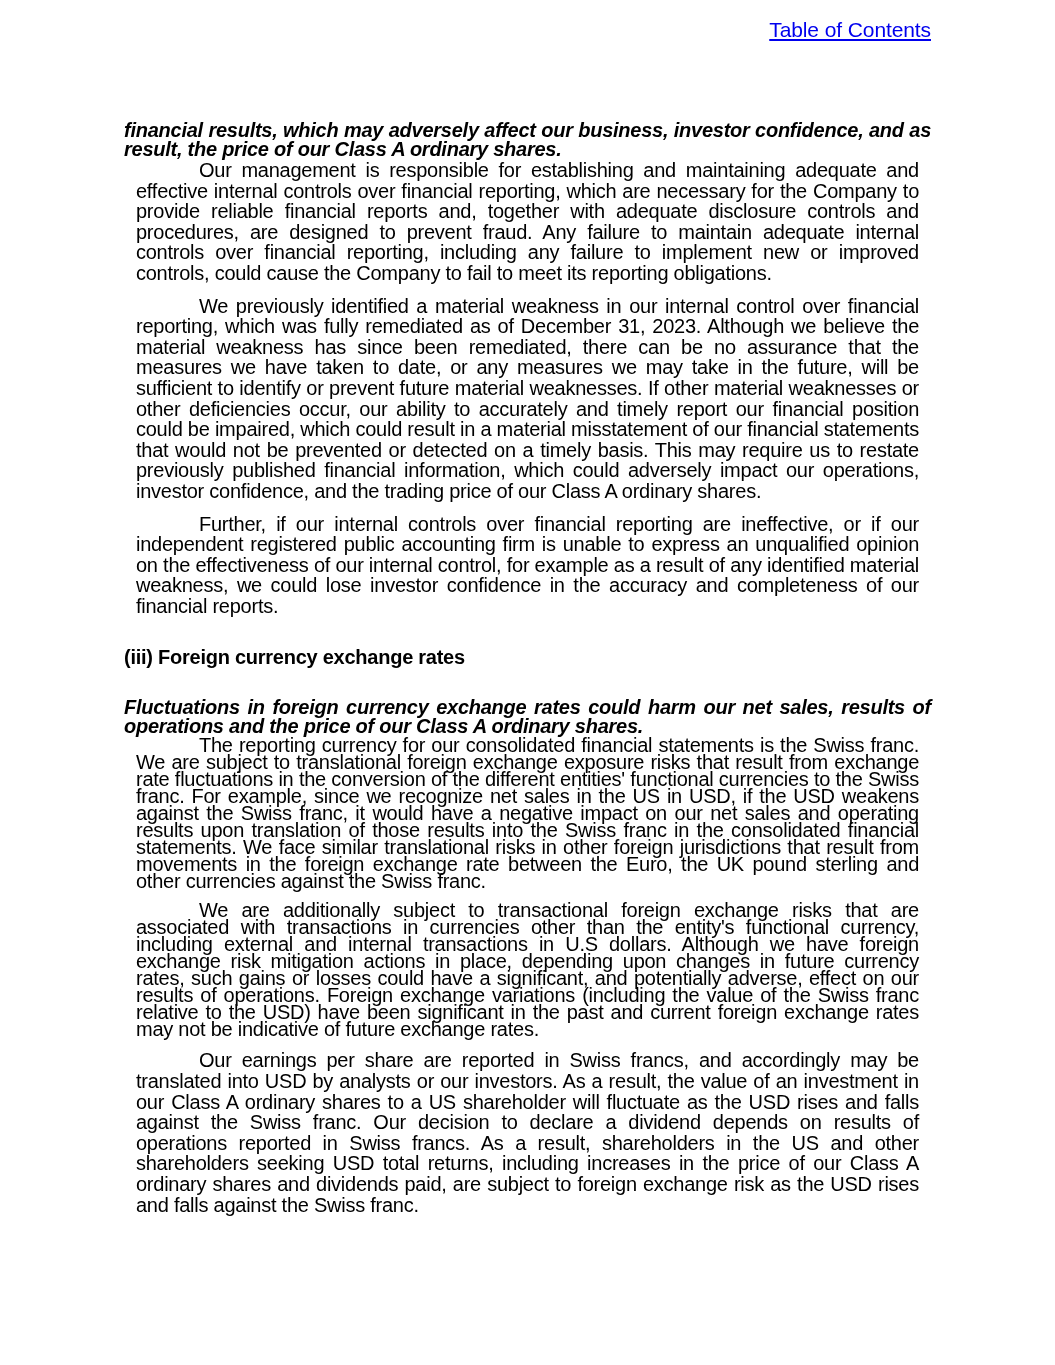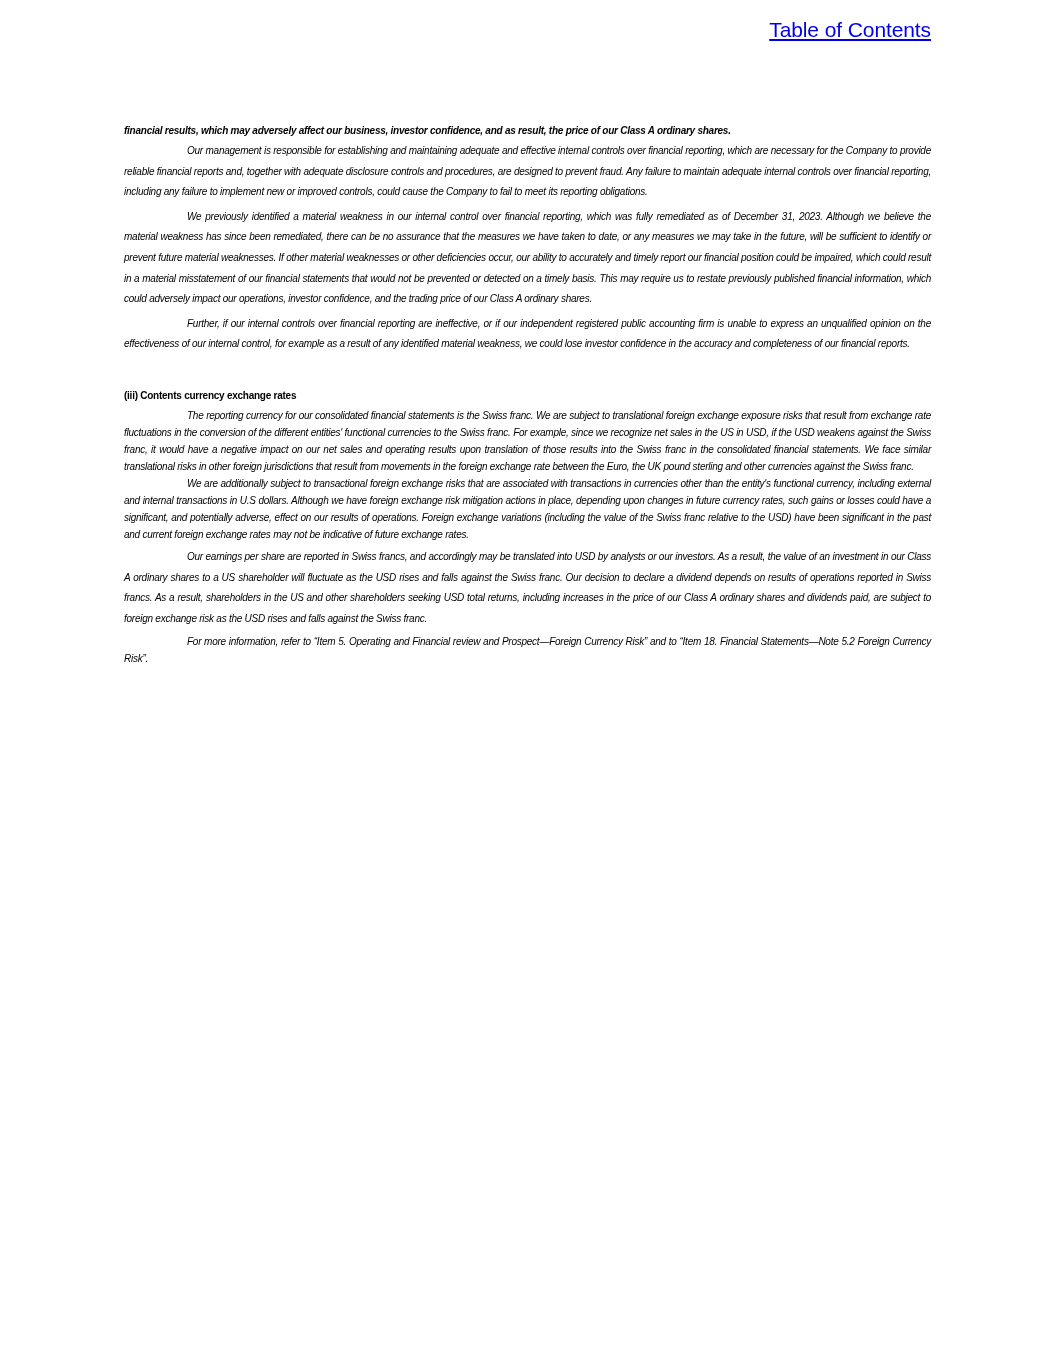--- a/index.html
+++ b/index.html
@@ -23,36 +23,35 @@
       color: #0000ee;
       text-decoration: underline;
       cursor: pointer;
       letter-spacing: -0.1px;
     }
     .content {
       position: absolute;
       left: 124px;
       top: 121px;
       width: 807px;
-      font-size: 10px;
+      font-size: 20px;
       line-height: 20.6px;
       letter-spacing: -0.25px;
     }
     .risk-heading {
       font-weight: bold;
       font-style: italic;
       text-align: justify;
       margin: 0;
       line-height: 19px;
     }
     .para {
-      margin: 0;
+      margin: 12px;
       text-align: justify;
       text-indent: 63px;
-      font-style: italic;
     }
     .gap-sm { margin-top: 4px; }
     .gap-xs { margin-top: 1px; }
     .section-heading {
       font-weight: bold;
       margin: 0;
       margin-top: 31px;
       line-height: 20px;
     }
     .heading-gap { margin-top: 31px; }
@@ -65,23 +64,23 @@
 
 <div class="content">
   <p class="risk-heading">financial results, which may adversely affect our business, investor confidence, and as result, the price of our Class A ordinary shares.</p>
 
   <p class="para gap-xs">Our management is responsible for establishing and maintaining adequate and effective internal controls over financial reporting, which are necessary for the Company to provide reliable financial reports and, together with adequate disclosure controls and procedures, are designed to prevent fraud. Any failure to maintain adequate internal controls over financial reporting, including any failure to implement new or improved controls, could cause the Company to fail to meet its reporting obligations.</p>
 
   <p class="para gap-sm">We previously identified a material weakness in our internal control over financial reporting, which was fully remediated as of December 31, 2023. Although we believe the material weakness has since been remediated, there can be no assurance that the measures we have taken to date, or any measures we may take in the future, will be sufficient to identify or prevent future material weaknesses. If other material weaknesses or other deficiencies occur, our ability to accurately and timely report our financial position could be impaired, which could result in a material misstatement of our financial statements that would not be prevented or detected on a timely basis. This may require us to restate previously published financial information, which could adversely impact our operations, investor confidence, and the trading price of our Class A ordinary shares.</p>
 
   <p class="para gap-sm">Further, if our internal controls over financial reporting are ineffective, or if our independent registered public accounting firm is unable to express an unqualified opinion on the effectiveness of our internal control, for example as a result of any identified material weakness, we could lose investor confidence in the accuracy and completeness of our financial reports.</p>
 
-  <p class="section-heading">(iii) Contents currency exchange rates</p>
+  <p class="section-heading">(iii) Foreign currency exchange rates</p>
 
+  <p class="risk-heading heading-gap">Fluctuations in foreign currency exchange rates could harm our net sales, results of operations and the price of our Class A ordinary shares.</p>
 
   <p class="para tight gap-xs">The reporting currency for our consolidated financial statements is the Swiss franc. We are subject to translational foreign exchange exposure risks that result from exchange rate fluctuations in the conversion of the different entities' functional currencies to the Swiss franc. For example, since we recognize net sales in the US in USD, if the USD weakens against the Swiss franc, it would have a negative impact on our net sales and operating results upon translation of those results into the Swiss franc in the consolidated financial statements. We face similar translational risks in other foreign jurisdictions that result from movements in the foreign exchange rate between the Euro, the UK pound sterling and other currencies against the Swiss franc.</p>
 
   <p class="para tight">We are additionally subject to transactional foreign exchange risks that are associated with transactions in currencies other than the entity's functional currency, including external and internal transactions in U.S dollars. Although we have foreign exchange risk mitigation actions in place, depending upon changes in future currency rates, such gains or losses could have a significant, and potentially adverse, effect on our results of operations. Foreign exchange variations (including the value of the Swiss franc relative to the USD) have been significant in the past and current foreign exchange rates may not be indicative of future exchange rates.</p>
 
   <p class="para gap-sm">Our earnings per share are reported in Swiss francs, and accordingly may be translated into USD by analysts or our investors. As a result, the value of an investment in our Class A ordinary shares to a US shareholder will fluctuate as the USD rises and falls against the Swiss franc. Our decision to declare a dividend depends on results of operations reported in Swiss francs. As a result, shareholders in the US and other shareholders seeking USD total returns, including increases in the price of our Class A ordinary shares and dividends paid, are subject to foreign exchange risk as the USD rises and falls against the Swiss franc.</p>
 
-  <p class="para gap-sm tight">For more information, refer to “Item 5. Operating and Financial review and Prospect—Foreign Currency Risk” and to “Item 18. Financial Statements—Note 5.2 Foreign Currency Risk”.</p>
 </div>
 
 </body></html>

